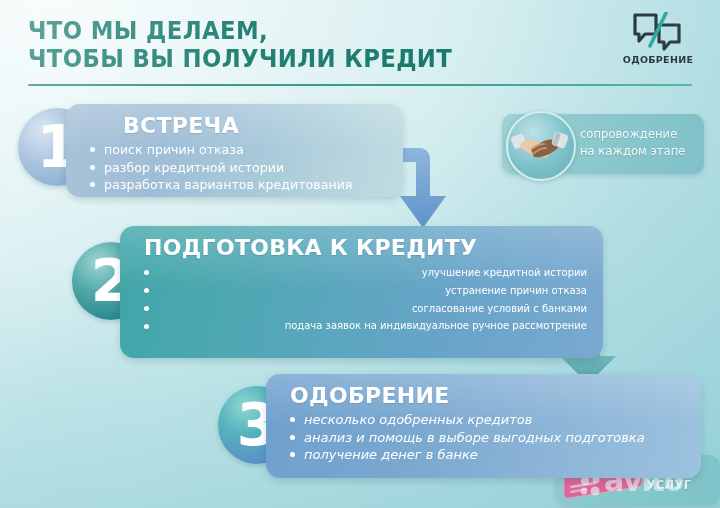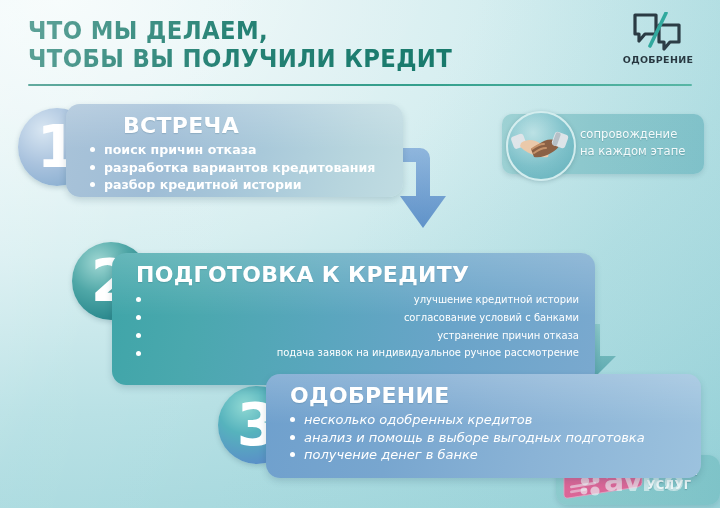--- a/index.html
+++ b/index.html
@@ -165,35 +165,34 @@
     width: 78px; height: 78px;
     font-size: 58px;
     background: radial-gradient(circle at 32% 28%, #d8e6f2 0%, #aac3de 45%, #8fb2d3 75%, #86a9ca 100%);
   }
   #step1 .card {
     left: 48px; top: 0;
     width: 337px; height: 93px;
     background: linear-gradient(106deg, #a9c3d9 0%, #9fbdd6 30%, #a9c9da 58%, #b7d5de 82%, #c0dce2 100%);
   }
   #step1 .card-title { font-size: 22px; line-height: 25px; margin-left: 33px; }
-  #step1 .bullets li { font-size: 12.6px; line-height: 17.5px; font-weight: bold; }
+  #step1 .bullets li { font-size: 12.6px; line-height: 17.5px; }
 
   
   #step2 { left: 72px; top: 226px; }
   #step2 .num-circle {
     left: 0; top: 16px;
     width: 78px; height: 78px;
     font-size: 58px;
     background: radial-gradient(circle at 34% 26%, #9fd7d3 0%, #4fa7a7 40%, #2e8c90 72%, #247b82 100%);
   }
   #step2 .card {
-    left: 40px; top: 0;
+    left: 48px; top: 0;
     width: 483px; height: 132px;
     background: linear-gradient(100deg, #3fa5a8 0%, #4aa8ae 18%, #5aa6be 45%, #6aa4c9 70%, #7aa9cf 100%);
-    margin-top: 27px;
   }
   #step2 .card-title { font-size: 22px; line-height: 26px; }
   #step2 .bullets li { font-size: 10px; line-height: 17.8px; text-align: right; }
 
   
   #step3 { left: 218px; top: 374px; }
   #step3 .num-circle {
     left: 0; top: 12px;
     width: 78px; height: 78px;
     font-size: 58px;
@@ -326,22 +325,22 @@
   </div>
 
   <div class="step" id="step1">
     <div class="num-circle">1</div>
     <div class="card">
       <div class="gloss"></div>
       <div class="card-inner">
         <div class="card-title">ВСТРЕЧА</div>
         <ul class="bullets">
           <li>поиск причин отказа</li>
+          <li>разбор кредитной истории</li>
           <li>разработка вариантов кредитования</li>
-          <li>разбор кредитной истории</li>
         </ul>
       </div>
     </div>
   </div>
 
   <div class="arrow" id="arrow1">
     <svg width="88" height="92" viewBox="0 0 88 92">
       <defs>
         <linearGradient id="ag1" x1="0" y1="0" x2="0" y2="1">
           <stop offset="0" stop-color="#8fb6dd"></stop>
@@ -353,22 +352,22 @@
   </div>
 
   <div class="step" id="step2">
     <div class="num-circle">2</div>
     <div class="card">
       <div class="gloss"></div>
       <div class="card-inner">
         <div class="card-title">ПОДГОТОВКА К КРЕДИТУ</div>
         <ul class="bullets">
           <li>улучшение кредитной истории</li>
+          <li>устранение причин отказа</li>
           <li>согласование условий с банками</li>
-          <li>устранение причин отказа</li>
           <li>подача заявок на индивидуальное ручное рассмотрение</li>
         </ul>
       </div>
     </div>
   </div>
 
   <div class="arrow" id="arrow2">
     <svg width="80" height="62" viewBox="0 0 80 62">
       <defs>
         <linearGradient id="ag2" x1="0" y1="0" x2="0" y2="1">

